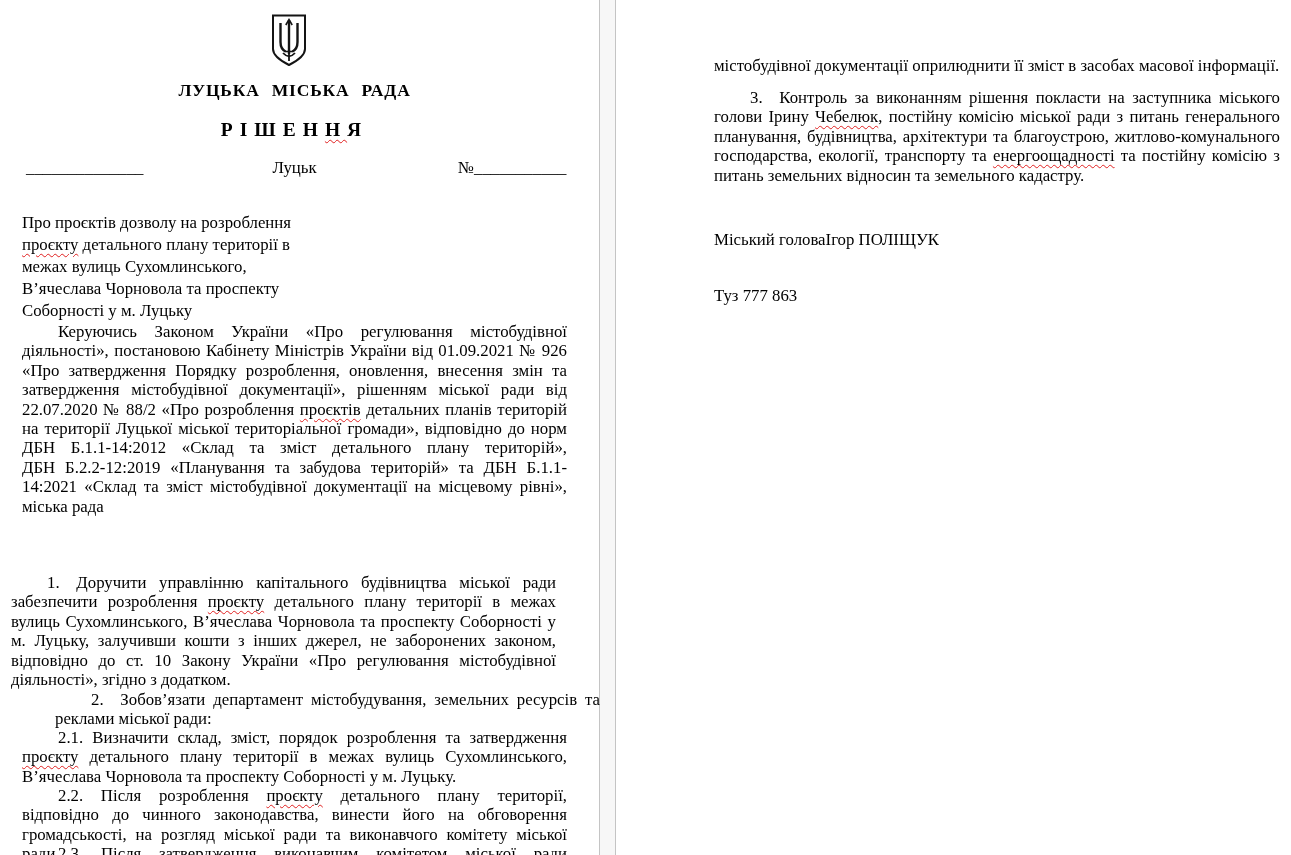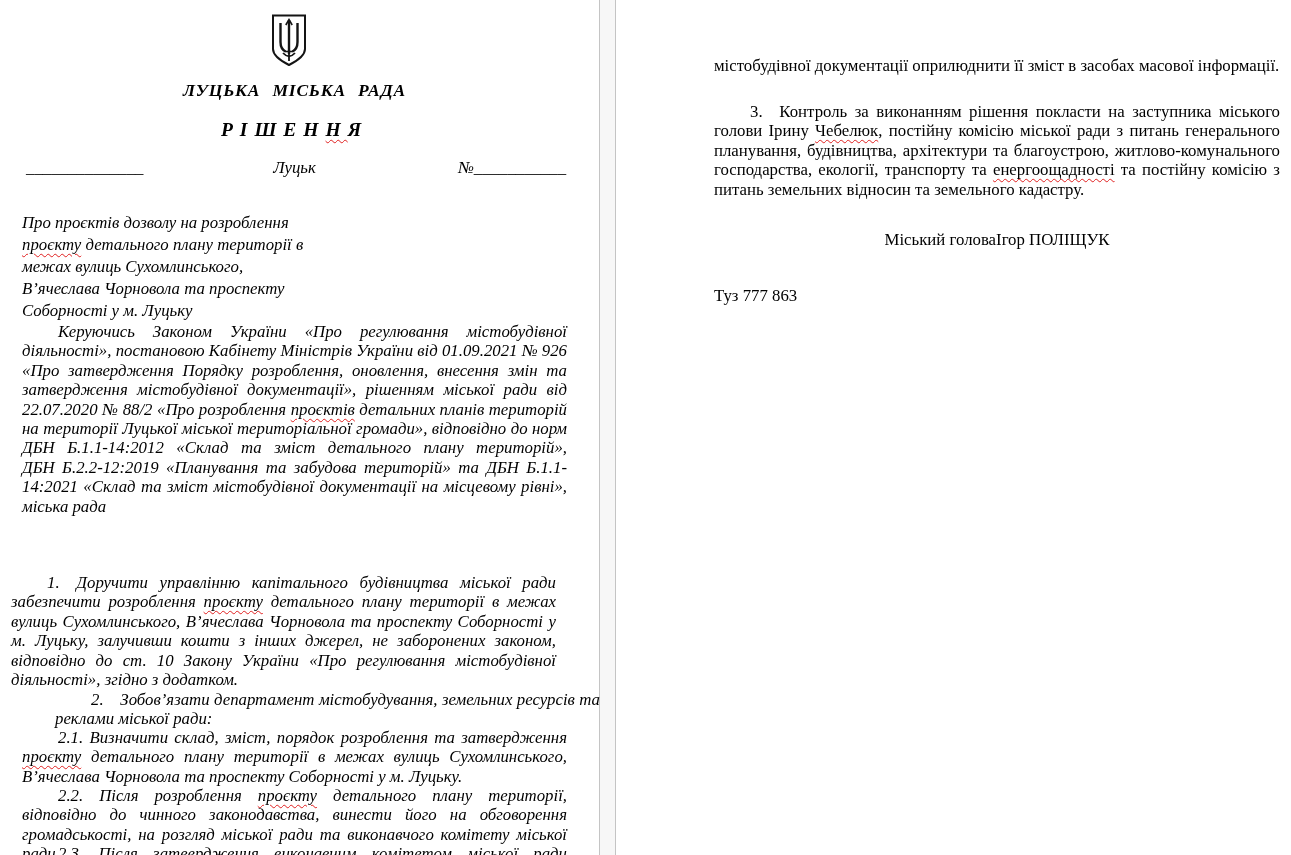--- a/index.html
+++ b/index.html
@@ -5,21 +5,21 @@
   * { box-sizing: border-box; }
   html, body { margin: 0; padding: 0; }
   body {
     width: 1291px; height: 855px; overflow: hidden;
     background: #ffffff;
     font-family: "Liberation Serif", "DejaVu Serif", serif;
     color: #000;
   }
   .spread { display: flex; width: 1291px; height: 855px; }
   .page { position: relative; background: #fff; height: 855px; }
-  .page-left  { width: 599px; font-style: italic; }
+  .page-left  { width: 599px; }
   .gutter {
     width: 17px; height: 855px; background: #f7f7f7;
     border-left: 1px solid #c4c4c4; border-right: 1px solid #c4c4c4;
   }
   .page-right { flex: 1; margin-top: 40px; }
 
   p { margin: 0; }
   .abs { position: absolute; }
   .body { font-size: 16.8px; line-height: 19.4px; }
   .j { text-align: justify; }
@@ -50,22 +50,22 @@
 
   .preamble  { left: 22px; top: 322px; width: 545px; }
   .resolved  { left: 22px; top: 536px; width: 545px; }
   .item1     { left: 11px; top: 573px; width: 545px; }
   .item2     { left: 22px; top: 690px; width: 545px; margin-left: 33px; }
   .item2-1   { left: 22px; top: 728px; width: 545px; }
   .item2-2   { left: 22px; top: 786px; width: 545px; }
   .item2-3   { left: 22px; top: 844px; width: 545px; }
 
   .p2-cont   { left: 98px; top: 16px;  width: 566px; }
-  .p2-item3  { left: 98px; top: 62px;  width: 566px; }
-  .signature { left: 98px; top: 190px; width: 566px; display: flex; justify-content: center; }
+  .p2-item3  { left: 98px; top: 48px;  width: 566px; }
+  .signature { left: 98px; top: 190px; width: 566px; display: flex; justify-content: flex-start; }
   .doc-ref   { left: 98px; top: 246px; width: 566px; }
 
   .emblem { left: 270px; top: 14px; width: 38px; height: 56px; }
 </style>
 </head>
 <body>
 
 <div class="spread">
 
   <div class="page page-left">

